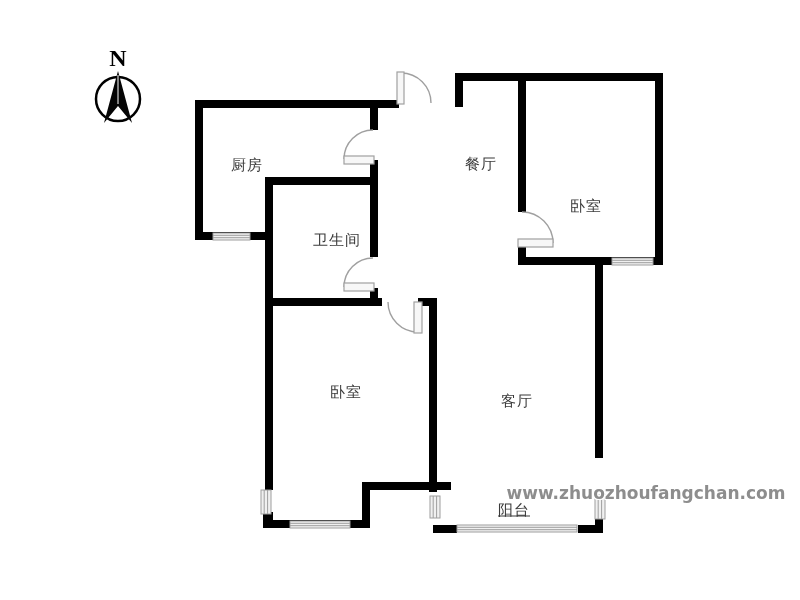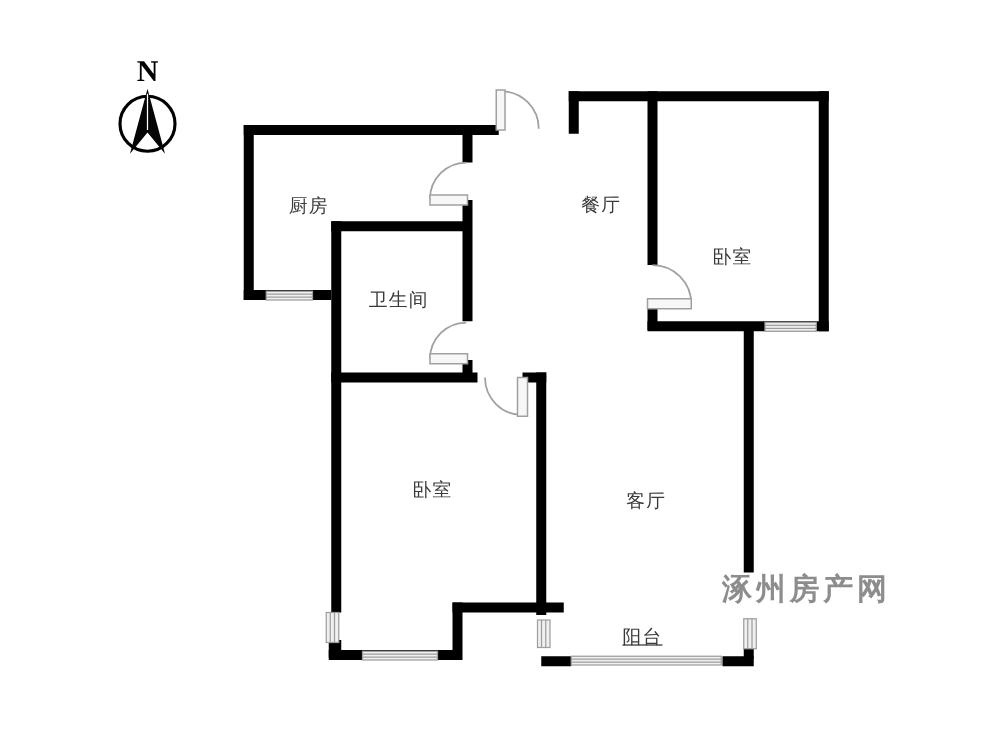--- a/index.html
+++ b/index.html
@@ -133,22 +133,22 @@
     <g>
       <circle class="compass-circle" cx="118" cy="99" r="22"></circle>
       <polygon class="compass-needle" points="118,71 132,123 118,106 104,123"></polygon>
       <line class="compass-seam" x1="118" y1="75" x2="118" y2="104"></line>
     </g>
   </svg>
 
   <div class="compass-n" style="left:118px;top:58px;">N</div>
 
   <div class="room-label" style="left:247px;top:165px;">厨房</div>
-  <div class="room-label" style="left:319px;top:240px;text-align:center;">卫生间</div>
+  <div class="room-label" style="left:337px;top:240px;text-align:center;">卫生间</div>
   <div class="room-label" style="left:481px;top:164px;">餐厅</div>
   <div class="room-label" style="left:586px;top:206px;">卧室</div>
   <div class="room-label" style="left:517px;top:361px;margin-top:40px;">客厅</div>
   <div class="room-label" style="left:346px;top:392px;">卧室</div>
   <div class="room-label" style="left:514px;top:510px;text-decoration:underline;">阳台</div>
 
-  <div class="wm wm-line1" style="left:645px;top:471px;">涿州房产网</div>
+  <div class="wm wm-line2" style="left:646px;top:493px;">www.zhuozhoufangchan.com</div>
 
 </div>
 
 </body></html>

